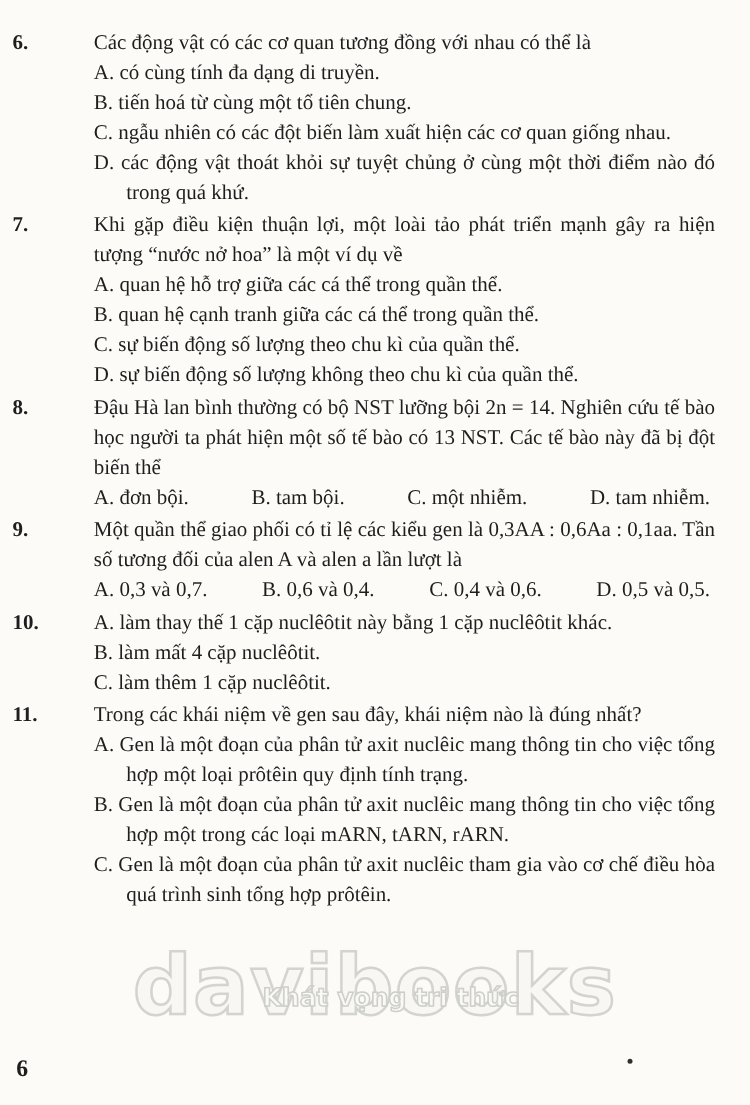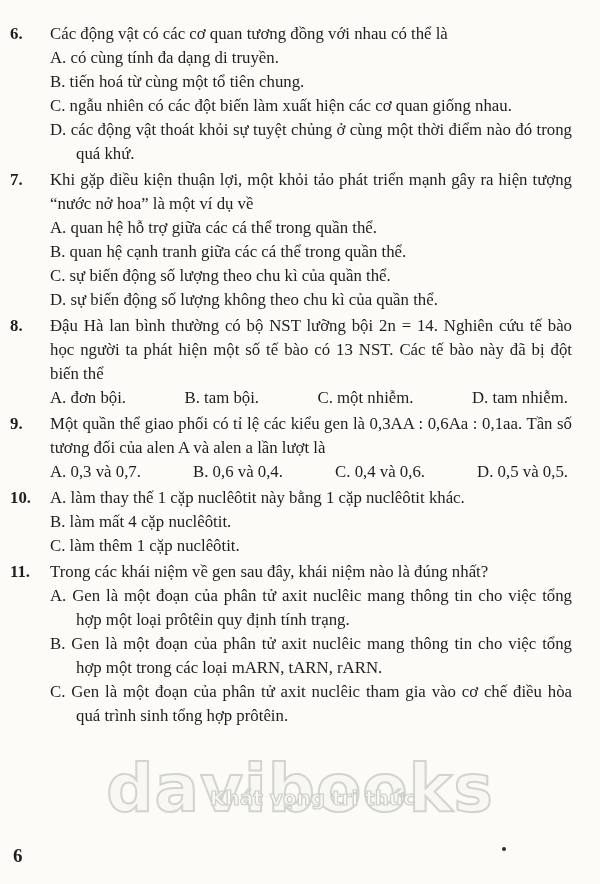--- a/index.html
+++ b/index.html
@@ -38,20 +38,21 @@
     font-weight: bold;
     font-size: 16.8px;
     line-height: 24px;
     flex: 0 0 auto;
   }
   .qbody {
     flex: 1 1 auto;
     padding-right: 28px;
     font-size: 16.8px;
     line-height: 24px;
+    margin-left: 25px;
   }
   .stem {
     margin: 0;
     text-align: justify;
   }
   .opts.block .opt {
     margin: 0;
     text-align: justify;
     padding-left: 26px;
     text-indent: -26px;
@@ -134,21 +135,21 @@
   <p class="opt"><span class="opt-label">C.</span> <span class="opt-text">ngẫu nhiên có các đột biến làm xuất hiện các cơ quan giống nhau.</span></p>
 
   <p class="opt"><span class="opt-label">D.</span> <span class="opt-text">các động vật thoát khỏi sự tuyệt chủng ở cùng một thời điểm nào đó trong quá khứ.</span></p>
 </div>
     </div>
   </section>
 
   <section class="question">
     <div class="qnum">7.</div>
     <div class="qbody">
-      <p class="stem">Khi gặp điều kiện thuận lợi, một khỏi tảo phát triển mạnh gây ra hiện tượng “nước nở hoa” là một ví dụ về</p>
+      <p class="stem">Khi gặp điều kiện thuận lợi, một loài tảo phát triển mạnh gây ra hiện tượng “nước nở hoa” là một ví dụ về</p>
       <div class="opts block">
   <p class="opt"><span class="opt-label">A.</span> <span class="opt-text">quan hệ hỗ trợ giữa các cá thể trong quần thể.</span></p>
 
   <p class="opt"><span class="opt-label">B.</span> <span class="opt-text">quan hệ cạnh tranh giữa các cá thể trong quần thể.</span></p>
 
   <p class="opt"><span class="opt-label">C.</span> <span class="opt-text">sự biến động số lượng theo chu kì của quần thể.</span></p>
 
   <p class="opt"><span class="opt-label">D.</span> <span class="opt-text">sự biến động số lượng không theo chu kì của quần thể.</span></p>
 </div>
     </div>

